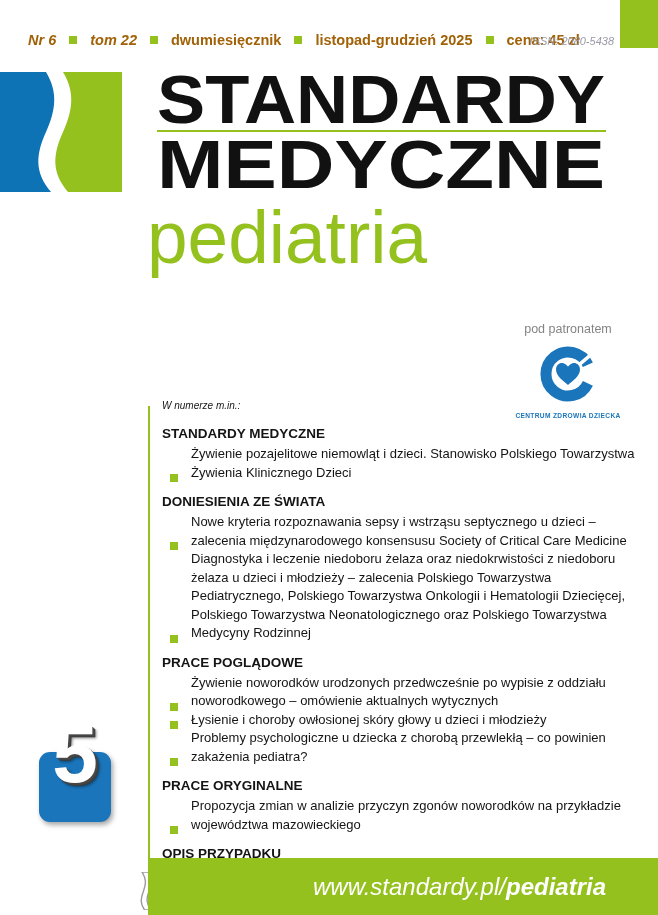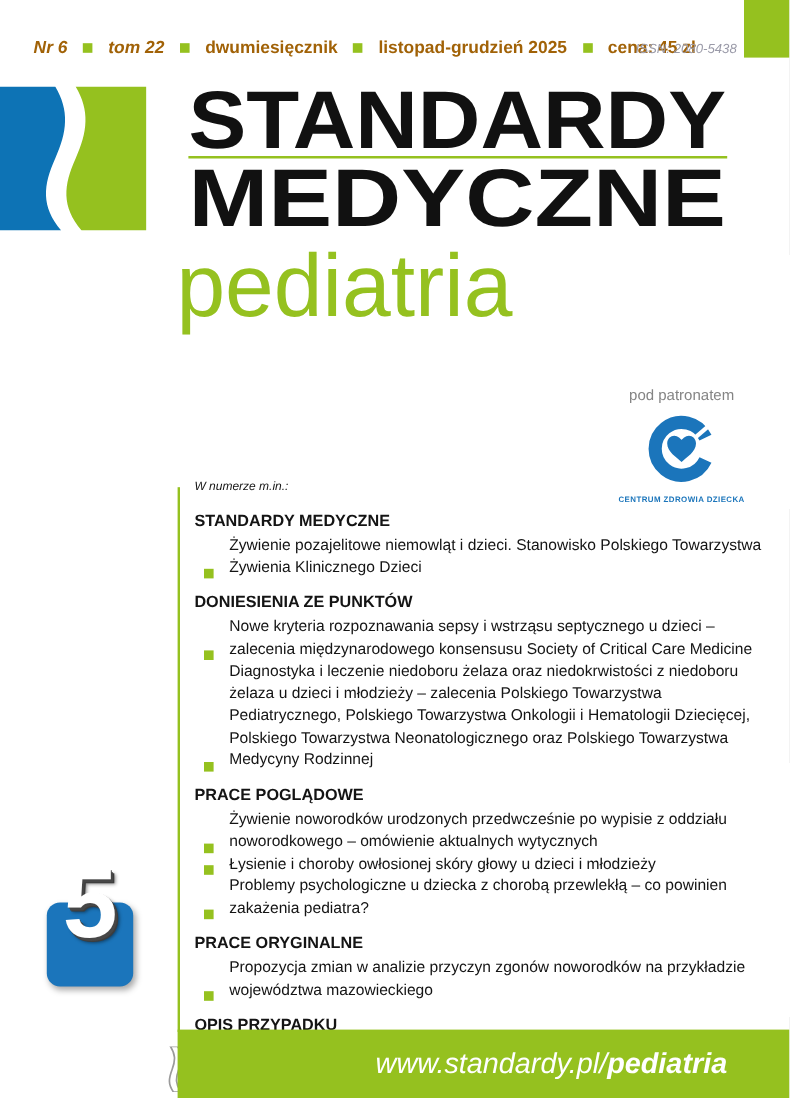--- a/index.html
+++ b/index.html
@@ -107,21 +107,21 @@
     <div class="toc-intro">W numerze m.in.:</div>
     <div>
         <div class="toc-section">
           <div class="toc-title">STANDARDY MEDYCZNE</div>
           <div class="toc-item">
             <span class="bullet"></span>
             <span class="toc-text"><span>Żywienie pozajelitowe niemowląt i dzieci. Stanowisko Polskiego Towarzystwa Żywienia Klinicznego Dzieci</span></span>
           </div>
         </div>
         <div class="toc-section">
-          <div class="toc-title">DONIESIENIA ZE PUNKTÓW</div>
+          <div class="toc-title">DONIESIENIA ZE ŚWIATA</div>
           <div class="toc-item">
             <span class="bullet"></span>
             <span class="toc-text"><span>Nowe kryteria rozpoznawania sepsy i wstrząsu septycznego u dzieci – zalecenia międzynarodowego konsensusu Society of Critical Care Medicine</span></span>
           </div>
           <div class="toc-item">
             <span class="bullet"></span>
             <span class="toc-text"><span>Diagnostyka i leczenie niedoboru żelaza oraz niedokrwistości z niedoboru żelaza u dzieci i młodzieży – zalecenia Polskiego Towarzystwa Pediatrycznego, Polskiego Towarzystwa Onkologii i Hematologii Dziecięcej, Polskiego Towarzystwa Neonatologicznego oraz Polskiego Towarzystwa Medycyny Rodzinnej</span></span>
           </div>
         </div>
         <div class="toc-section">

